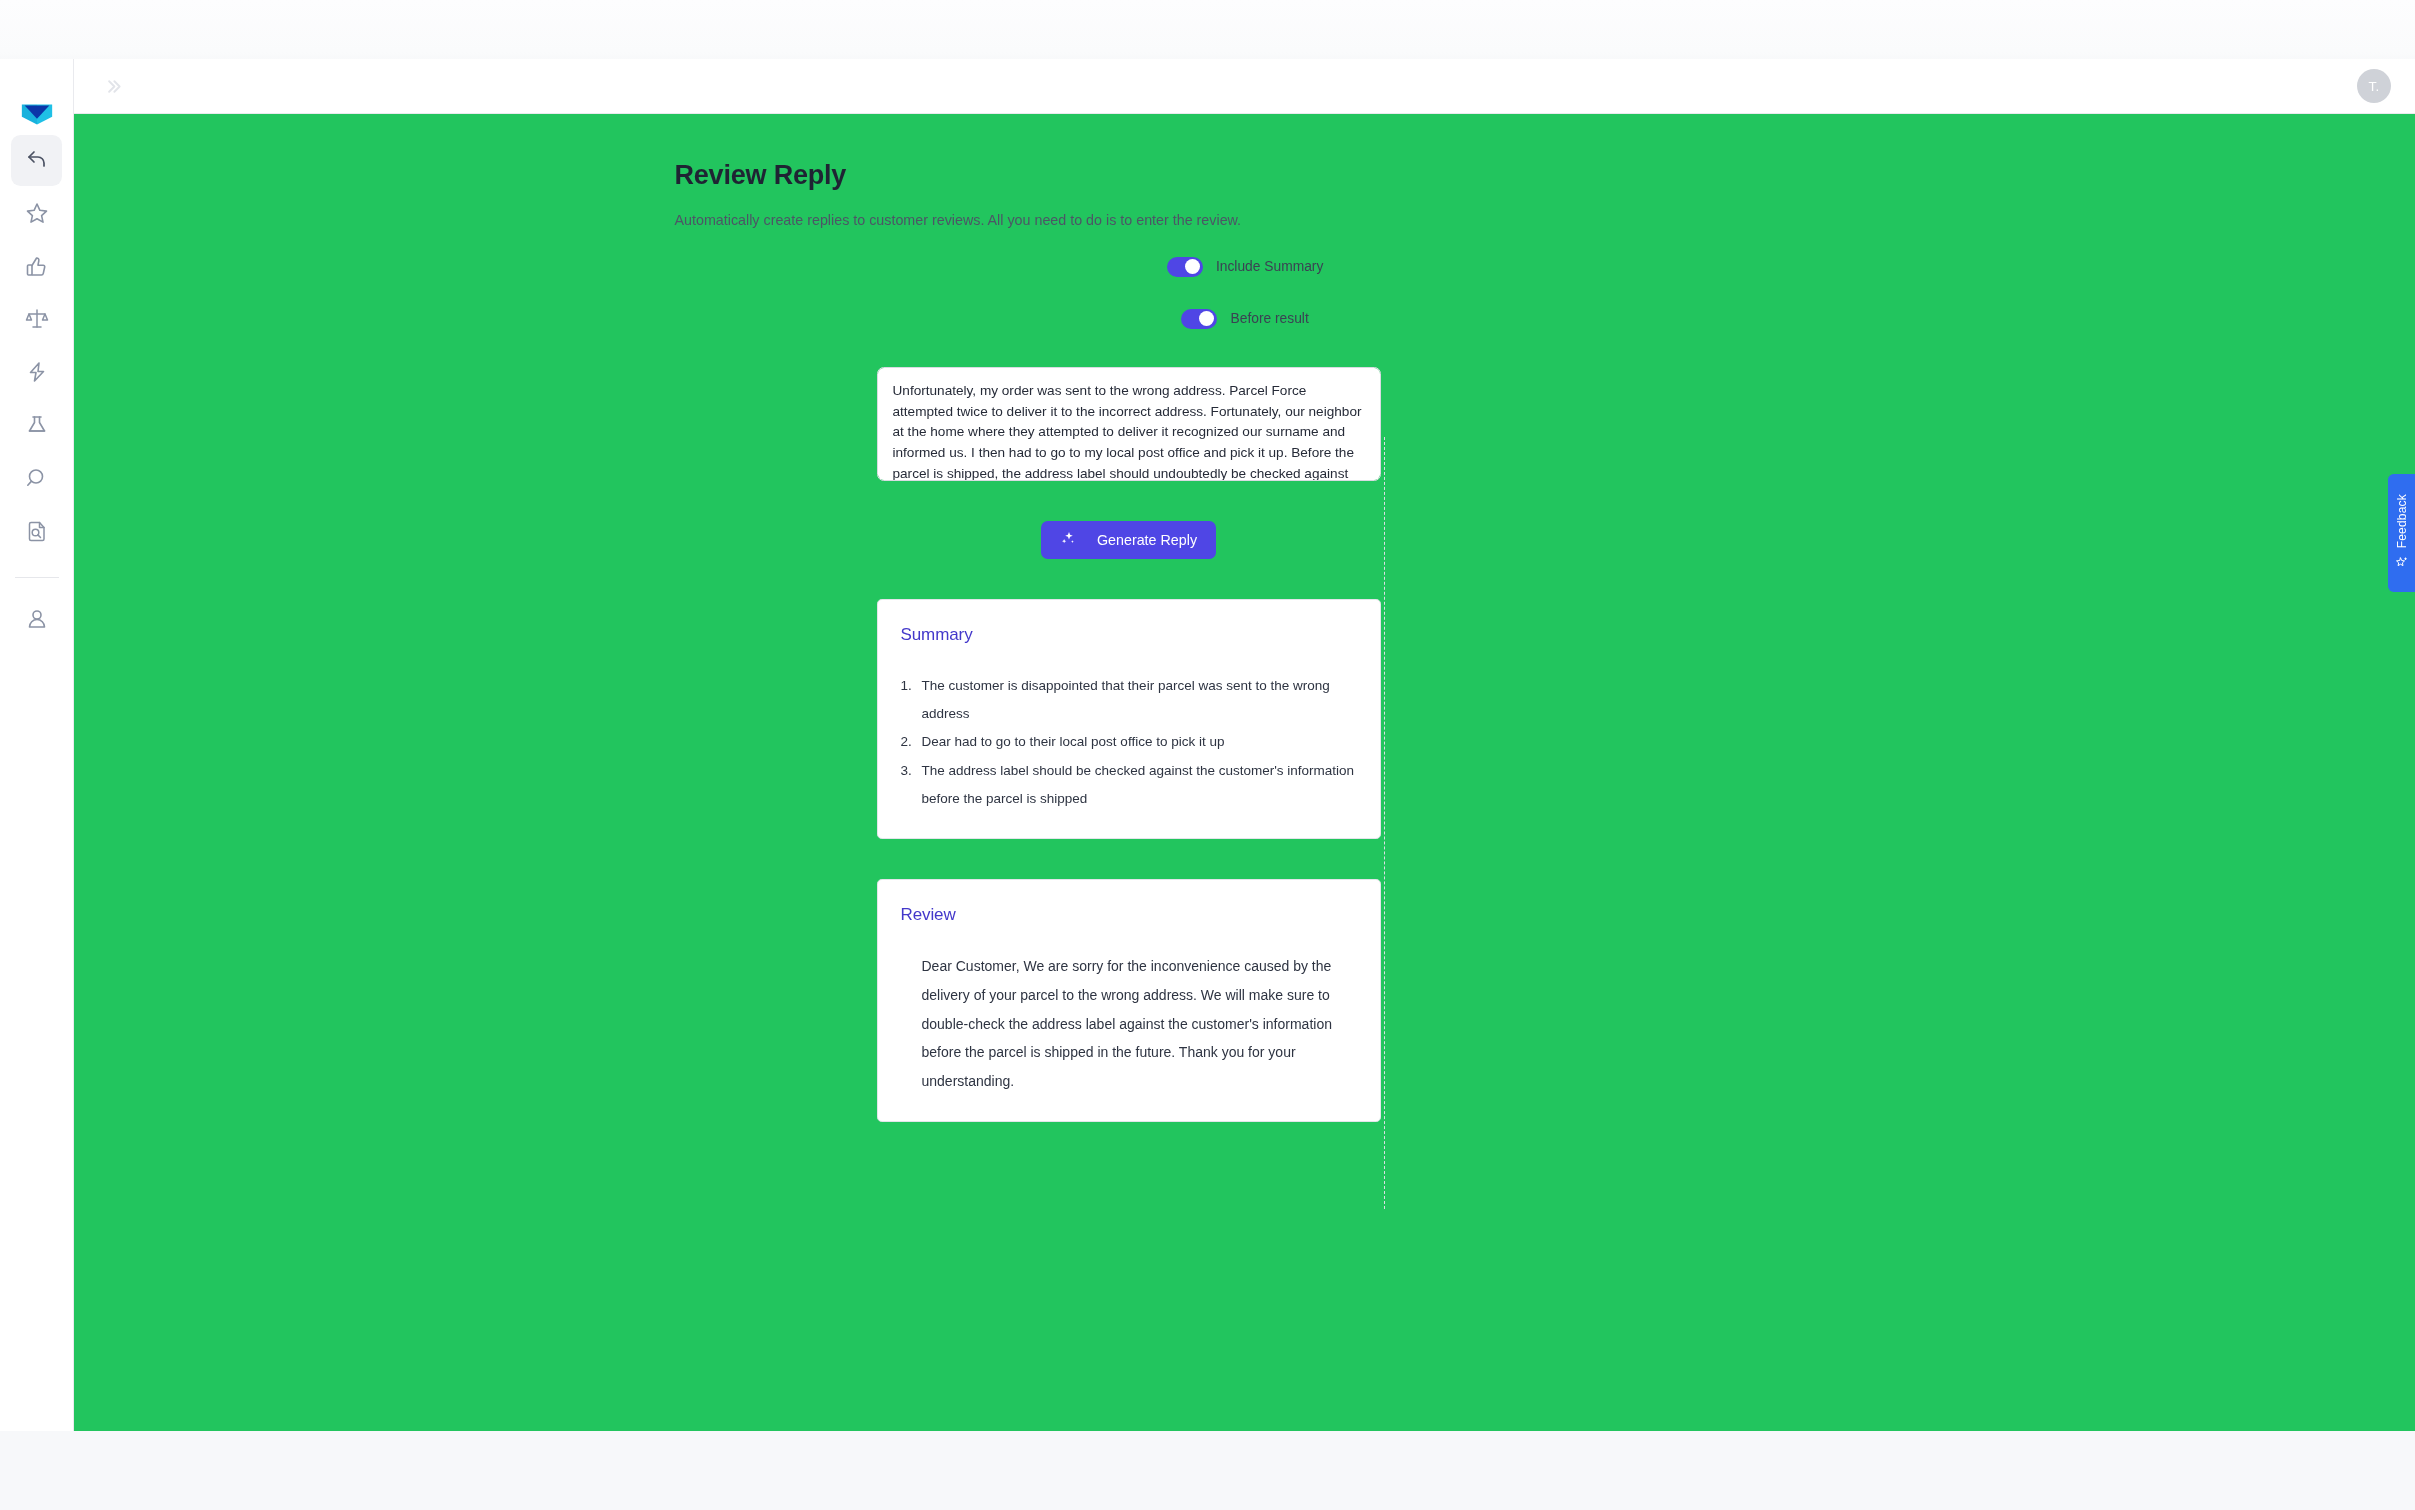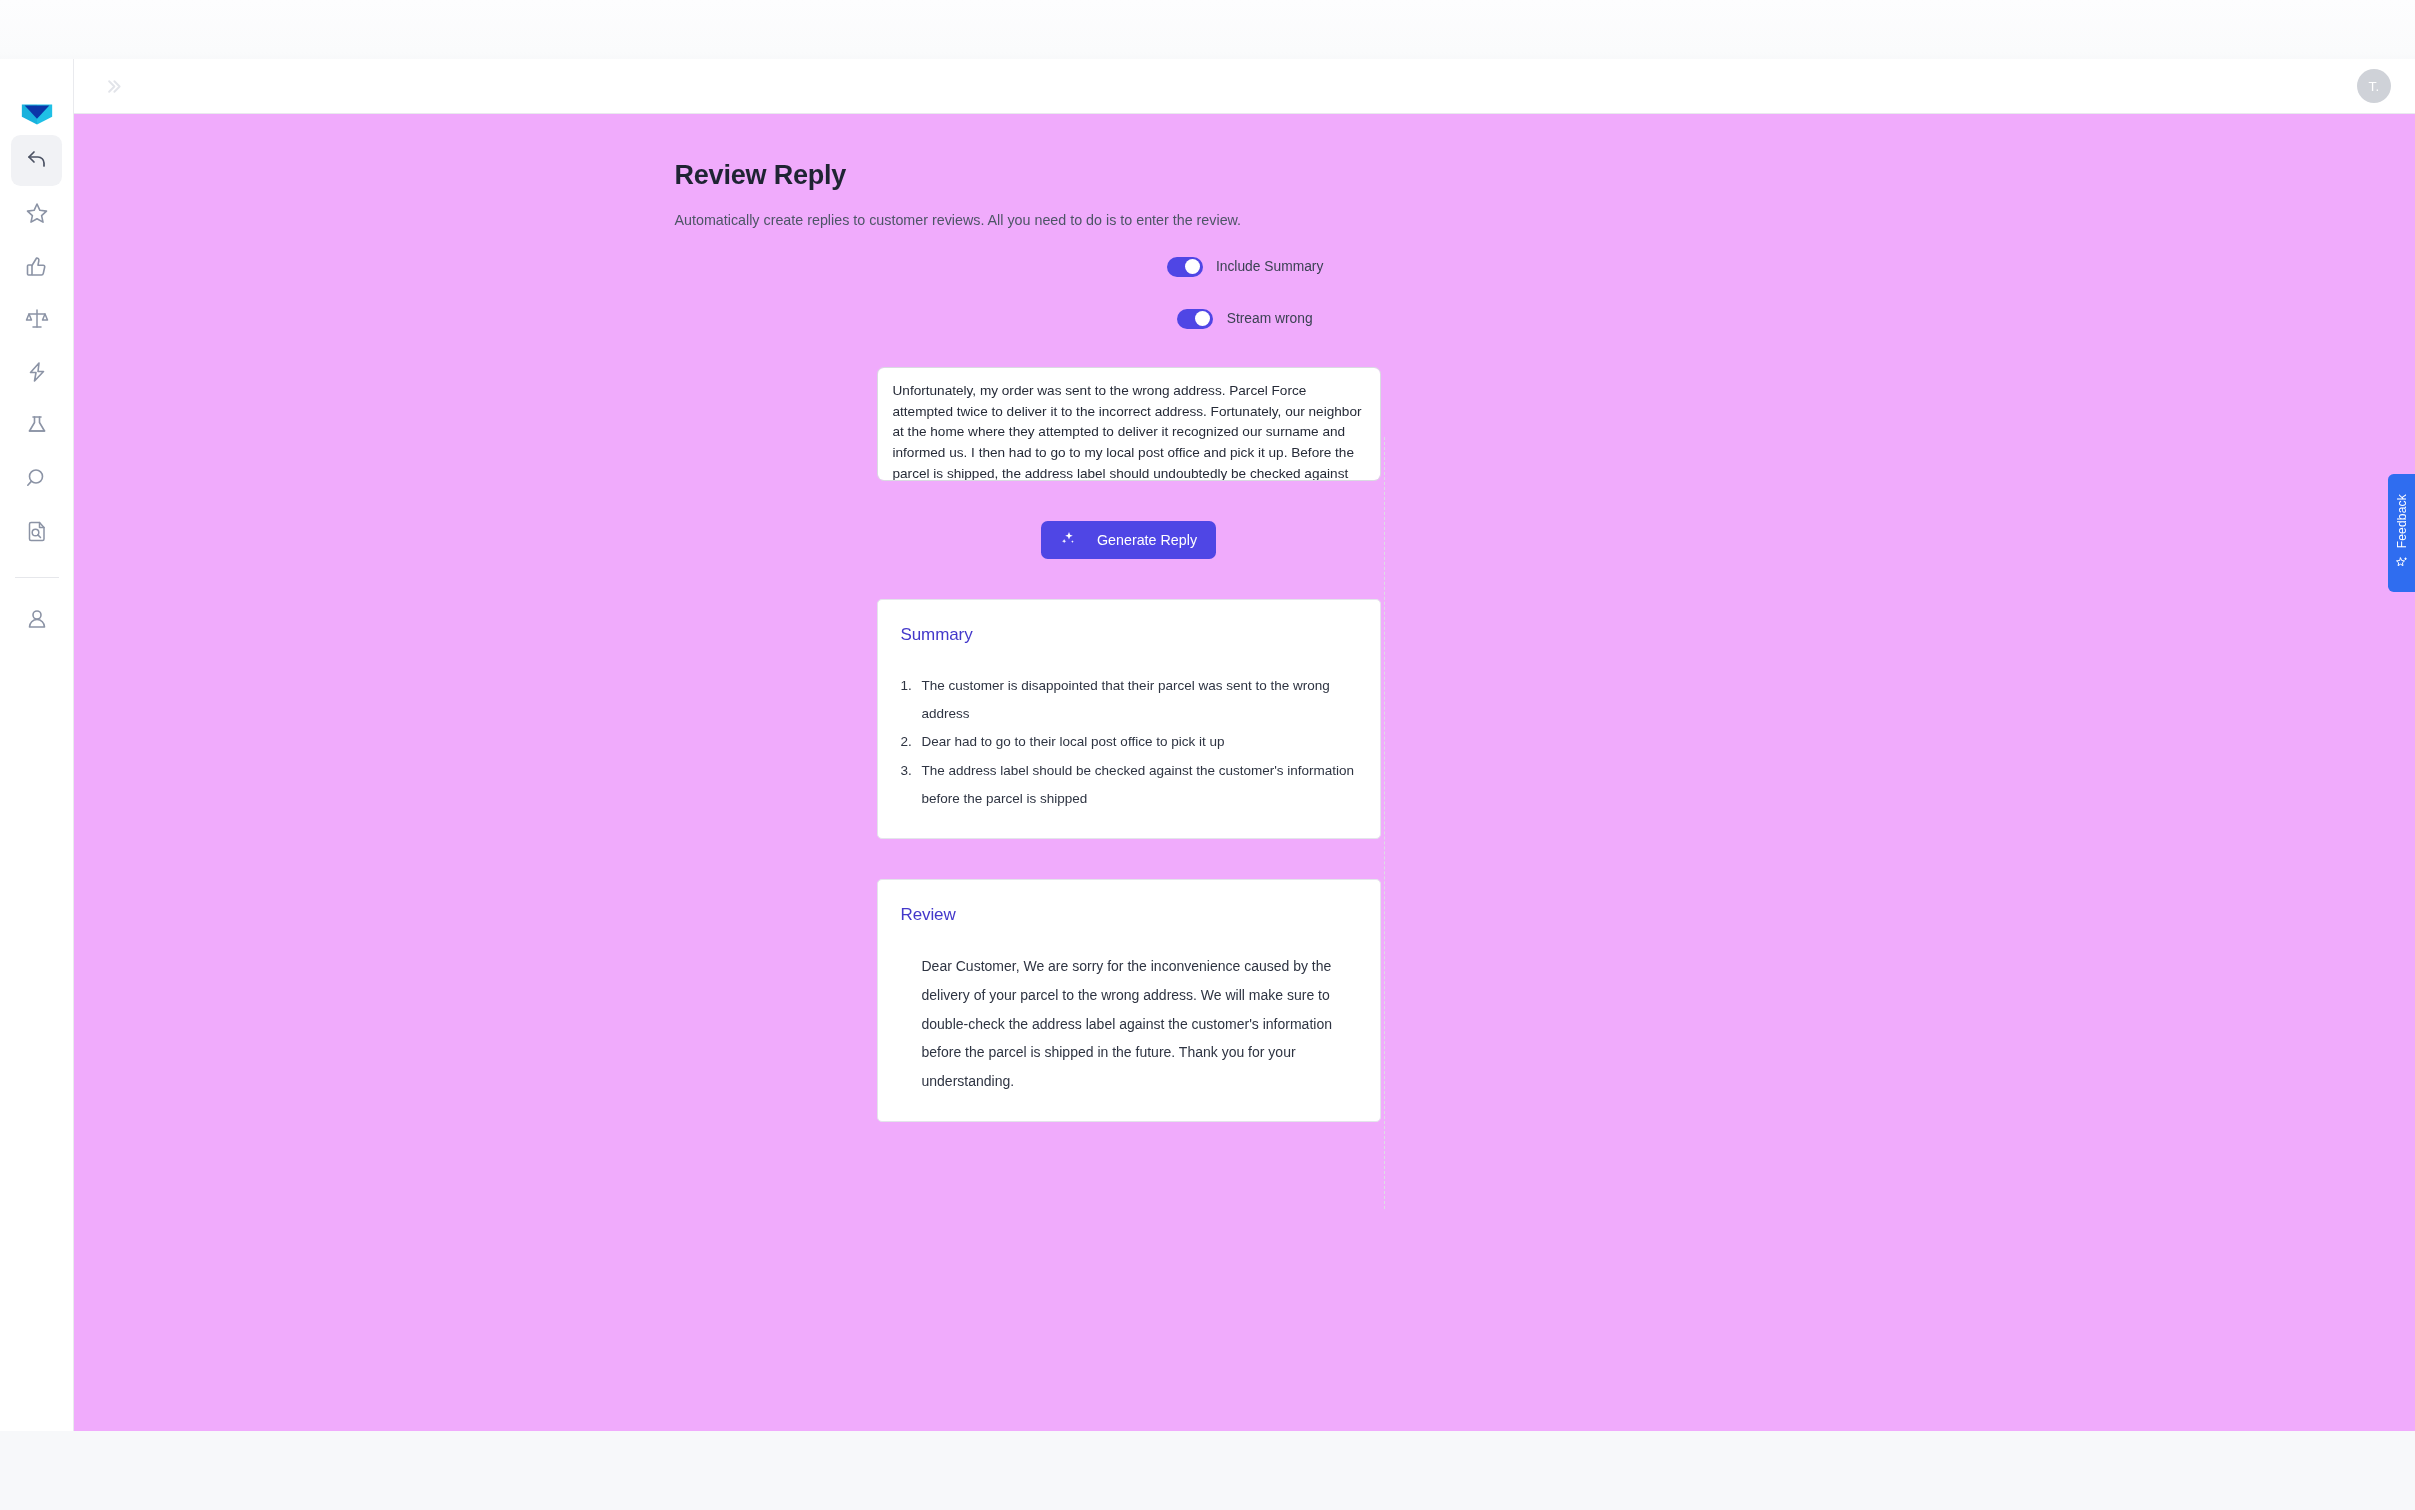--- a/index.html
+++ b/index.html
@@ -62,21 +62,21 @@
     width: 34px; height: 34px; border-radius: 50%;
     background: #cfd2d8; color: #ffffff;
     font-size: 13.3px; font-weight: 400;
     display: flex; align-items: center; justify-content: center;
     cursor: pointer; letter-spacing: 0.3px;
   }
 
   
   #content {
     position: absolute; left: 74px; top: 55px; right: 0; bottom: 0;
-    background: #f0abfc;
+    background: #22c55e;
     overflow: hidden;
   }
   #page {
     position: relative;
     width: 1141px;
     margin: 0 auto;
     padding-top: 46px;
     padding-left: 0;
   }
   #page-title {
@@ -315,21 +315,21 @@
         <div class="toggle-group">
           <div class="switch">
             <div class="knob"></div>
           </div>
           <span class="toggle-label">Include Summary</span>
         </div>
         <div class="toggle-group">
           <div class="switch">
             <div class="knob"></div>
           </div>
-          <span class="toggle-label">Stream wrong</span>
+          <span class="toggle-label">Before result</span>
         </div>
       </div>
 
       <textarea id="review-textarea" placeholder="Enter the review" style="">Unfortunately, my order was sent to the wrong address. Parcel Force attempted twice to deliver it to the incorrect address. Fortunately, our neighbor at the home where they attempted to deliver it recognized our surname and informed us. I then had to go to my local post office and pick it up. Before the parcel is shipped, the address label should undoubtedly be checked against the customer's information. I'm not a fan.</textarea>
 
       <div id="generate-wrap">
         <button id="generate-btn">
           <span>
             <svg width="16" height="16" viewBox="0 0 24 24" fill="#ffffff">
               <path d="M13.5 3l1.6 4.1 4.1 1.6-4.1 1.6-1.6 4.1-1.6-4.1-4.1-1.6 4.1-1.6z"></path>

